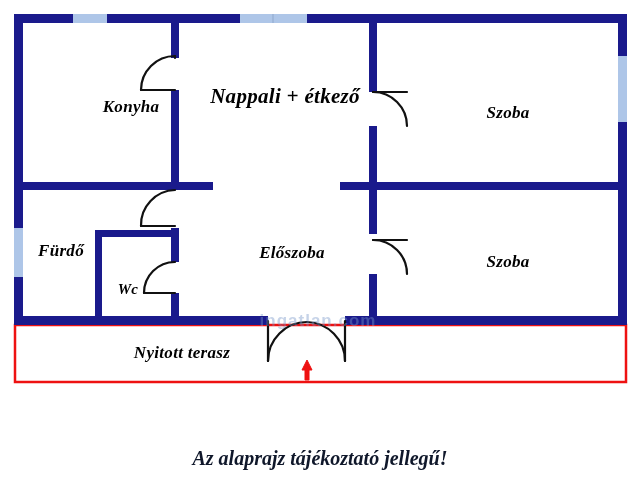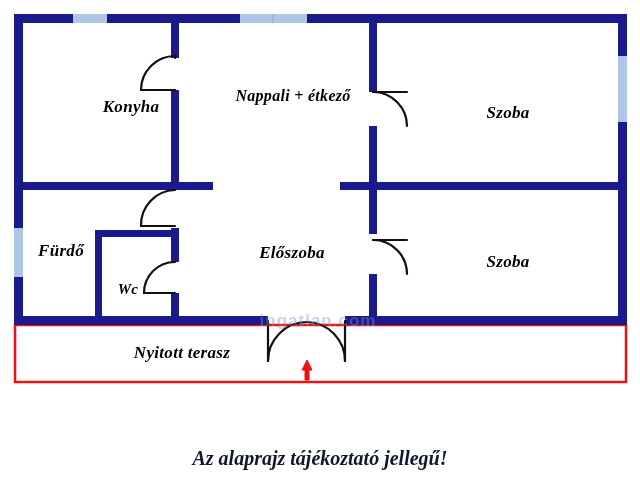--- a/index.html
+++ b/index.html
@@ -19,21 +19,21 @@
     position:absolute;
     font-family:"Liberation Serif", serif;
     font-style:italic;
     font-weight:bold;
     color:#000000;
     white-space:nowrap;
     transform:translate(-50%,-50%);
     letter-spacing:0.3px;
   }
   #lbl-konyha{font-size:17px;}
-  #lbl-nappali{font-size:16px;margin-left:8px;}
+  #lbl-nappali{font-size:21px;}
   #lbl-szoba1{font-size:17px;}
   #lbl-szoba2{font-size:17px;}
   #lbl-furdo{font-size:17px;}
   #lbl-wc{font-size:15px;}
   #lbl-eloszoba{font-size:17px;}
   #lbl-terasz{font-size:17px;}
   #caption{
     position:absolute;
     left:320px;top:458px;
     transform:translate(-50%,-50%);

